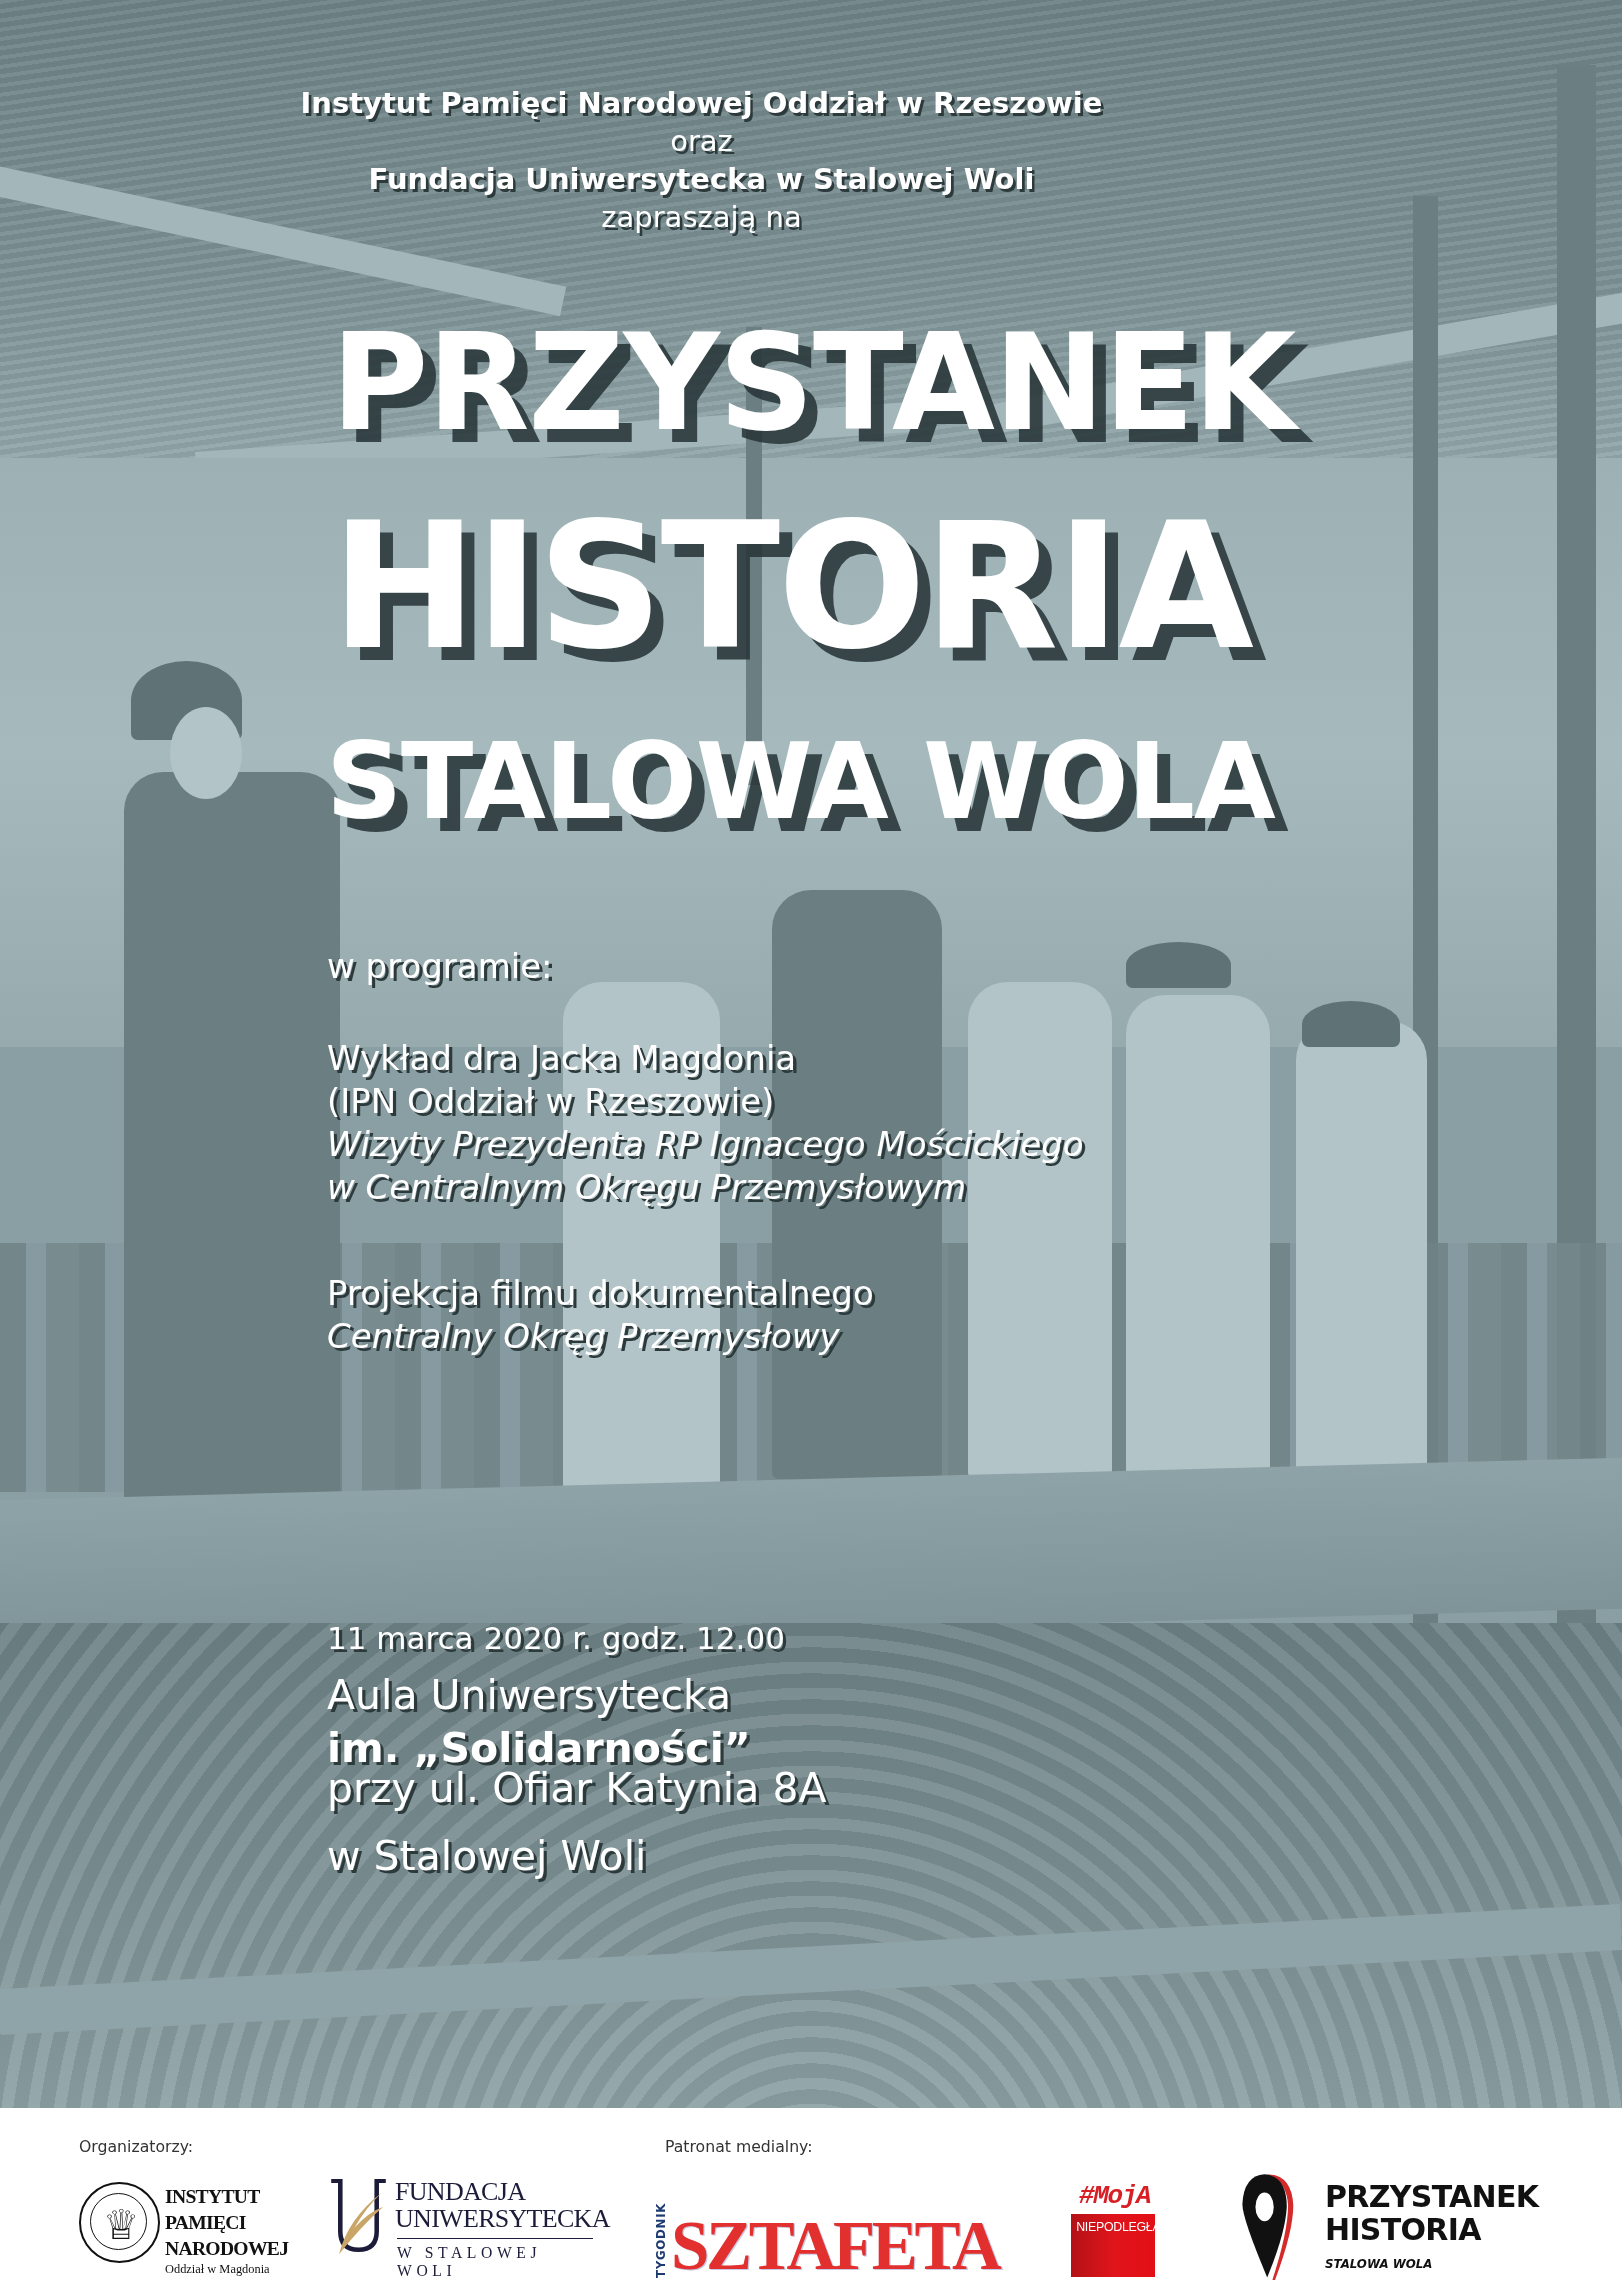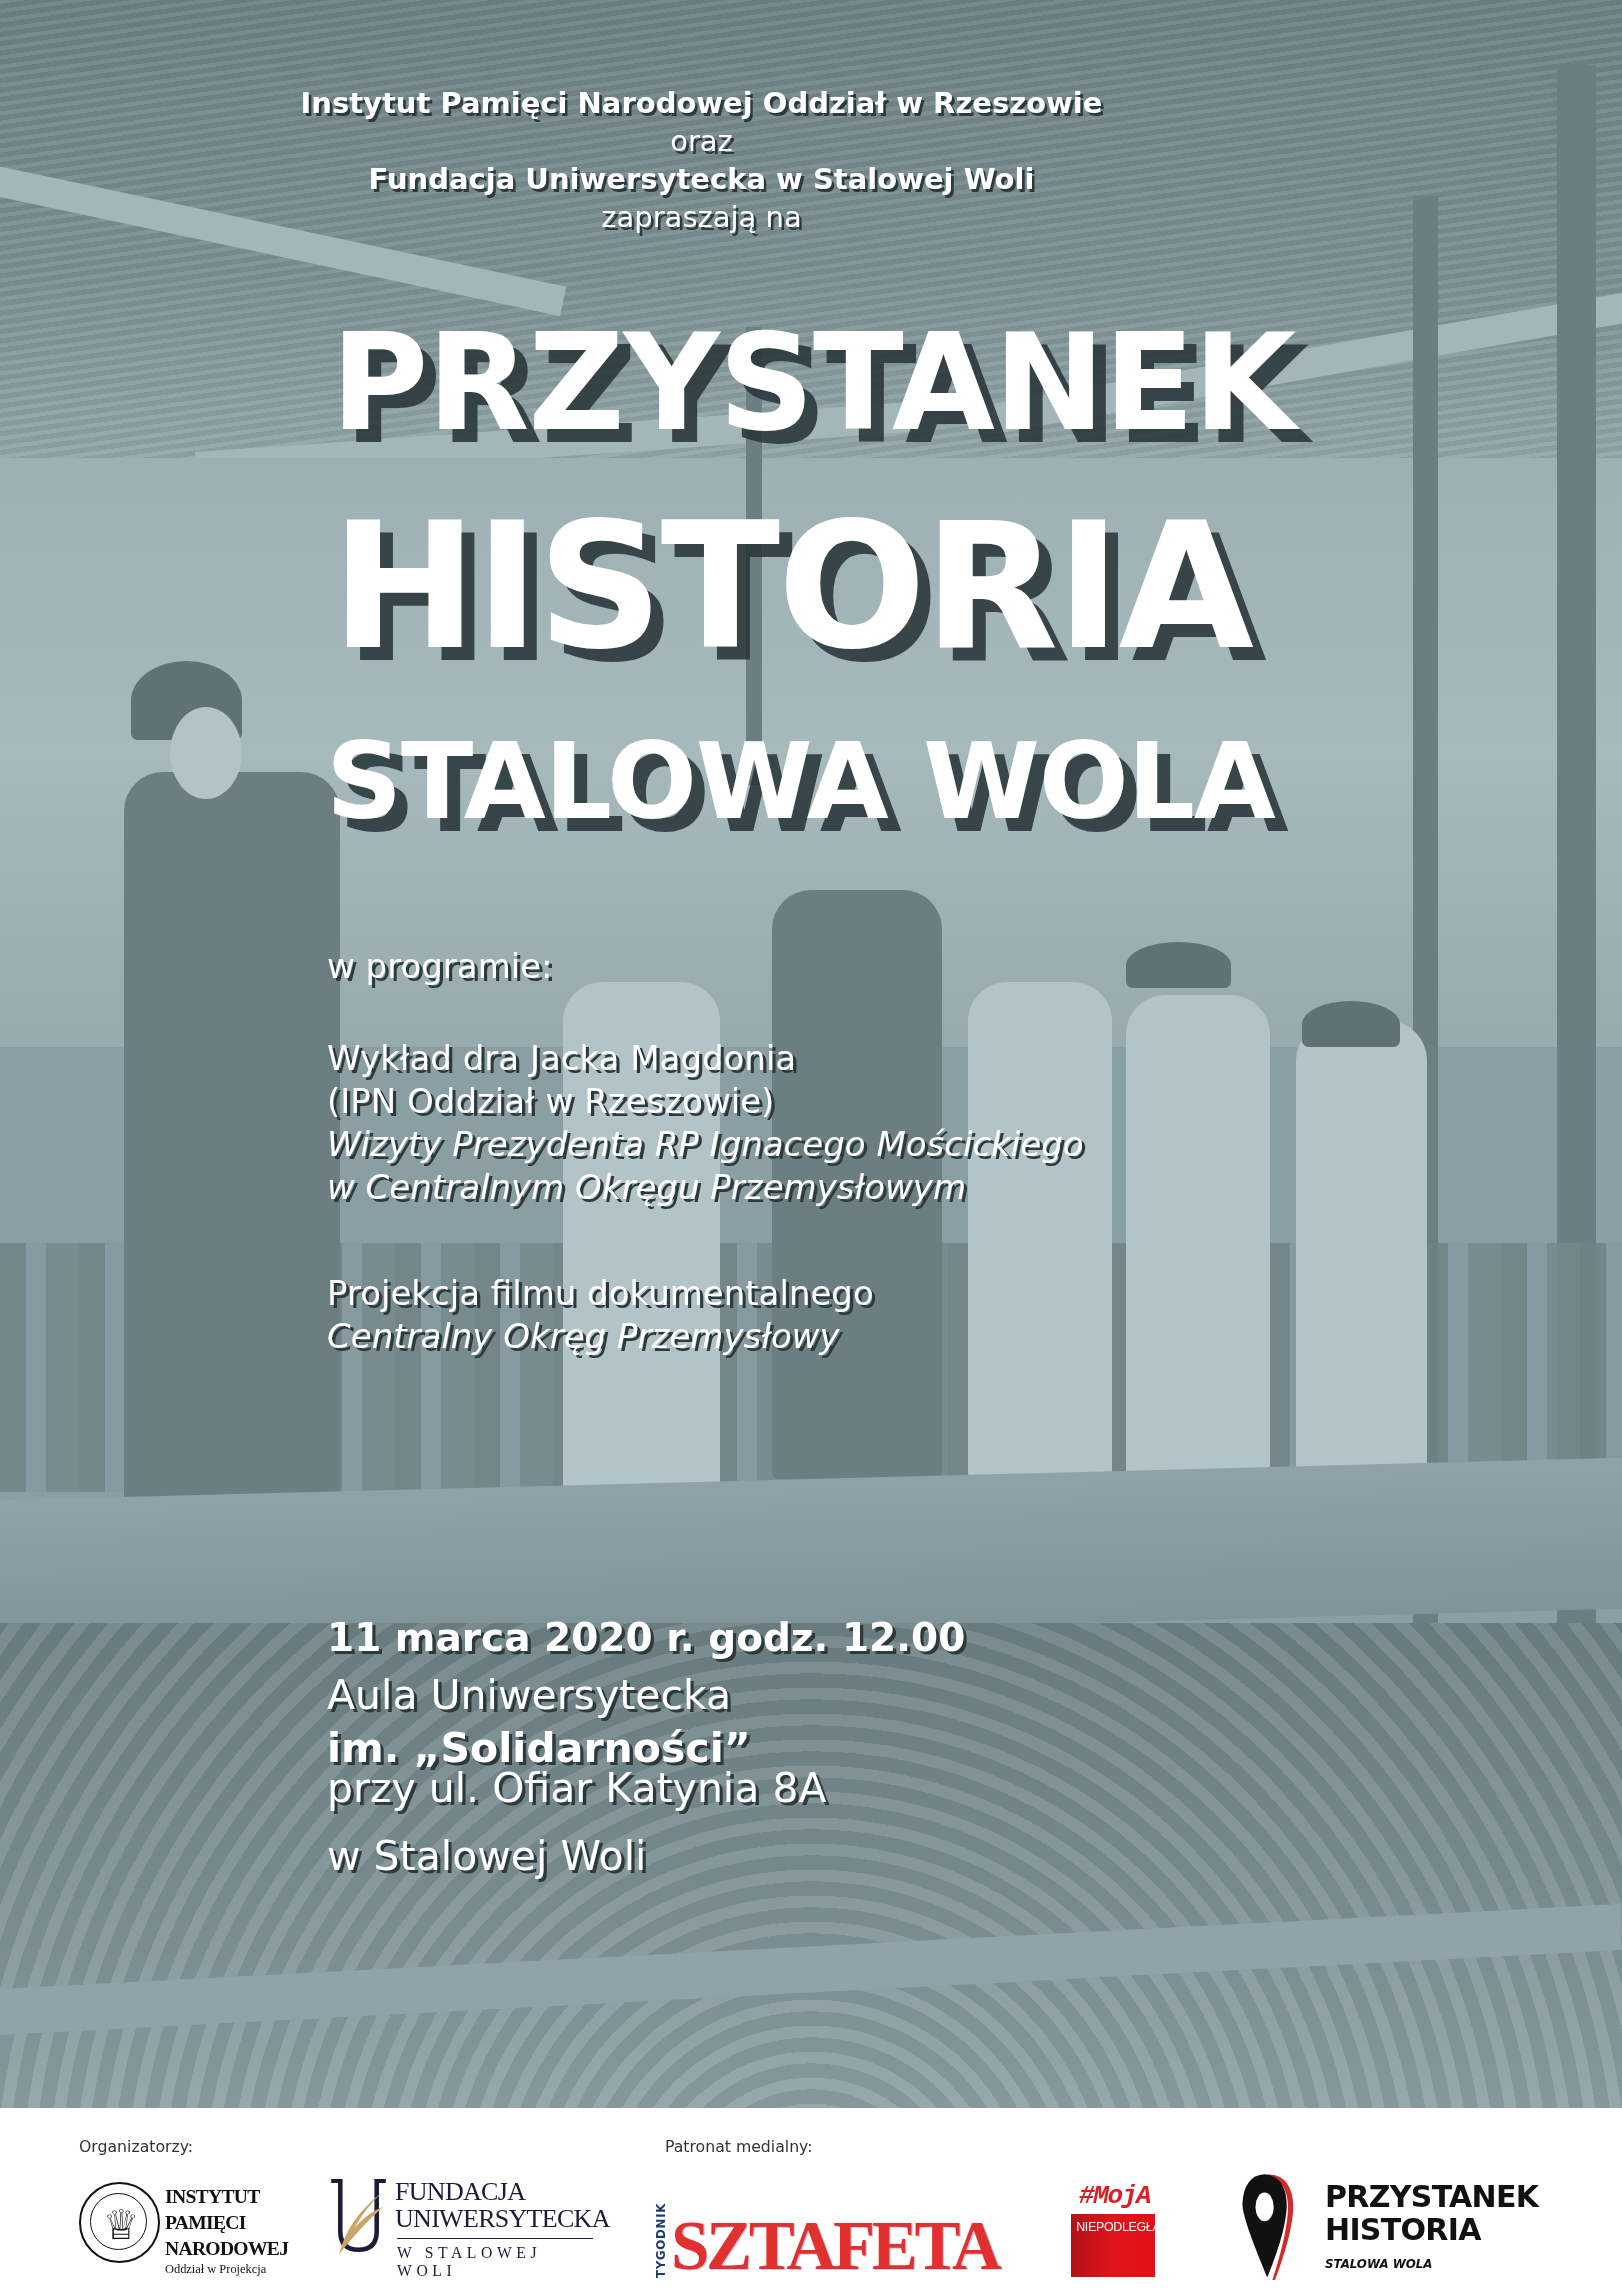--- a/index.html
+++ b/index.html
@@ -60,21 +60,21 @@
   }
   .t1 { left: 331px; top: 308px; font-size: 133px; line-height: 151px; }
   .t2 { left: 331px; top: 489px; font-size: 175px; line-height: 196px; letter-spacing: -2.6px; }
   .t3 { left: 326px; top: 716px; font-size: 106px; line-height: 131px; }
   .body {
     font-size: 34px; line-height: 43px; left: 327px;
     text-shadow: 3.3px 3.3px 0 #2c3a3c;
   }
   .b { font-weight: normal; }
   .i { font-style: italic; }
-  .date { font-size: 39px; line-height: 52px; font-weight: bold; left: 327px; text-shadow: 3.3px 3.3px 0 #2c3a3c; }
+  .date { font-size: 31px; line-height: 52px; font-weight: normal; left: 327px; text-shadow: 3.3px 3.3px 0 #2c3a3c; }
   .addr { font-size: 41px; line-height: 52px; left: 327px; text-shadow: 3.3px 3.3px 0 #2c3a3c; }
 
   
   .footer { position: absolute; left: 0; top: 2108px; width: 1369px; height: 187px; background: #ffffff; }
   .flabel {
     position: absolute; top: 29px; font-size: 15.7px; color: #333333;
     font-family: "DejaVu Sans", sans-serif;
   }
   .ipn { position: absolute; left: 79px; top: 65px; width: 209px; height: 111px; }
   .ipn-seal {
@@ -204,21 +204,21 @@
 
   <div class="ipn">
     <div class="ipn-seal">
       <div class="ipn-eagle">♕</div>
     </div>
     <div class="ipn-text">
       <div>INSTYTUT</div>
       <div>PAMIĘCI</div>
       <div>NARODOWEJ</div>
     </div>
-    <div class="ipn-sub">Oddział w Projekcja</div>
+    <div class="ipn-sub">Oddział w Magdonia</div>
   </div>
 
   <div class="fu">
     <svg class="fu-mark" viewBox="0 0 100 120">
       <path d="M8 2 H22 V80 Q22 108 50 108 Q78 108 78 80 V2 H92" fill="none" stroke="#1c1c3a" stroke-width="7"></path>
       <path d="M20 115 Q34 60 86 20 Q60 45 44 74 Q66 50 88 42 Q56 70 20 115 Z" fill="#c9a668"></path>
     </svg>
     <div class="fu-text">
       <div>FUNDACJA</div>
       <div>UNIWERSYTECKA</div>

